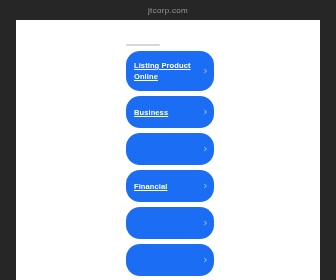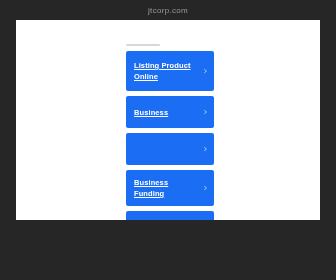--- a/index.html
+++ b/index.html
@@ -11,21 +11,21 @@
     width: 336px;
     height: 280px;
     overflow: hidden;
     background: #262626;
     font-family: "Liberation Sans", sans-serif;
   }
 
   .screen {
     position: relative;
     width: 336px;
-    height: 220px;
+    height: 280px;
     background: #262626;
     overflow: hidden;
   }
 
   
   .titlebar {
     position: absolute;
     left: 0;
     top: 0;
     width: 336px;
@@ -85,21 +85,21 @@
     width: 34px;
     background: #d8d8d8;
     border-radius: 1px;
     margin: 24px 0 5px 0;
   }
 
   .link-btn {
     position: relative;
     background: #1b6ef3;
     border: none;
-    border-radius: 2px;
+    border-radius: 14px;
     margin-bottom: 5px;
     padding: 7px 14px 7px 8px;
     min-height: 18px;
     display: flex;
     align-items: center;
     cursor: pointer;
     text-align: left;
   }
   .link-btn-label {
     color: #ffffff;
@@ -217,23 +217,30 @@
       </div>
 
       <div class="link-btn">
         <span class="chev">
           <svg width="5" height="5" viewBox="0 0 8 8">
               <path d="M2,1 L5.5,4 L2,7" fill="none" stroke="#ffffff" stroke-width="1"></path>
             </svg>
         </span>
       </div>
 
-
-      <div class="link-btn">
-        <span class="link-btn-label">Business Funding</span>
+      <div class="link-btn">
+        <span class="link-btn-label">Financial</span>
+        <span class="chev">
+          <svg width="5" height="5" viewBox="0 0 8 8">
+              <path d="M2,1 L5.5,4 L2,7" fill="none" stroke="#ffffff" stroke-width="1"></path>
+            </svg>
+        </span>
+      </div>
+
+      <div class="link-btn">
         <span class="chev">
           <svg width="5" height="5" viewBox="0 0 8 8">
               <path d="M2,1 L5.5,4 L2,7" fill="none" stroke="#ffffff" stroke-width="1"></path>
             </svg>
         </span>
       </div>
 
       <div class="link-btn">
         <span class="link-btn-label"></span>
         <span class="chev">

